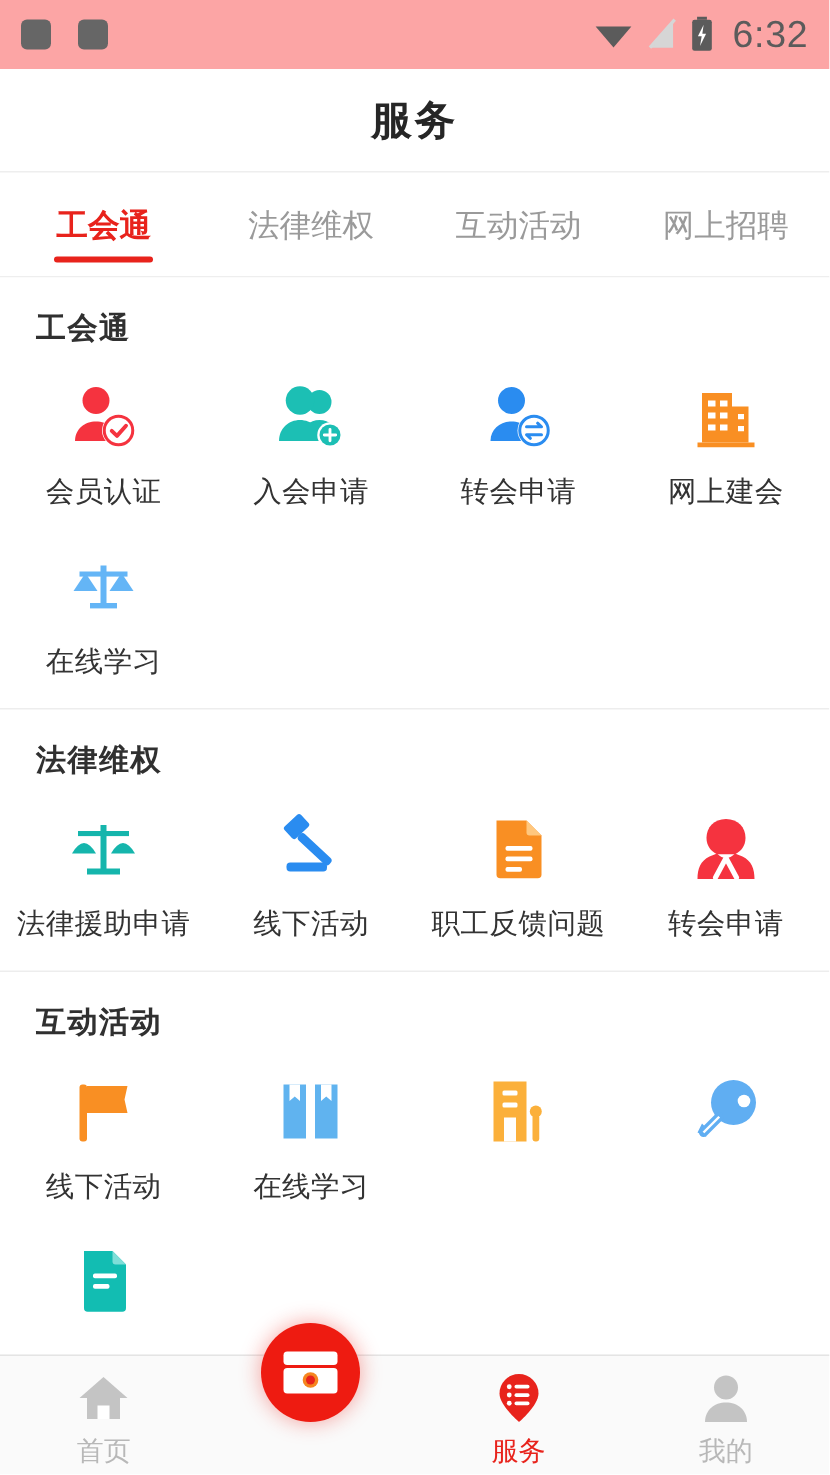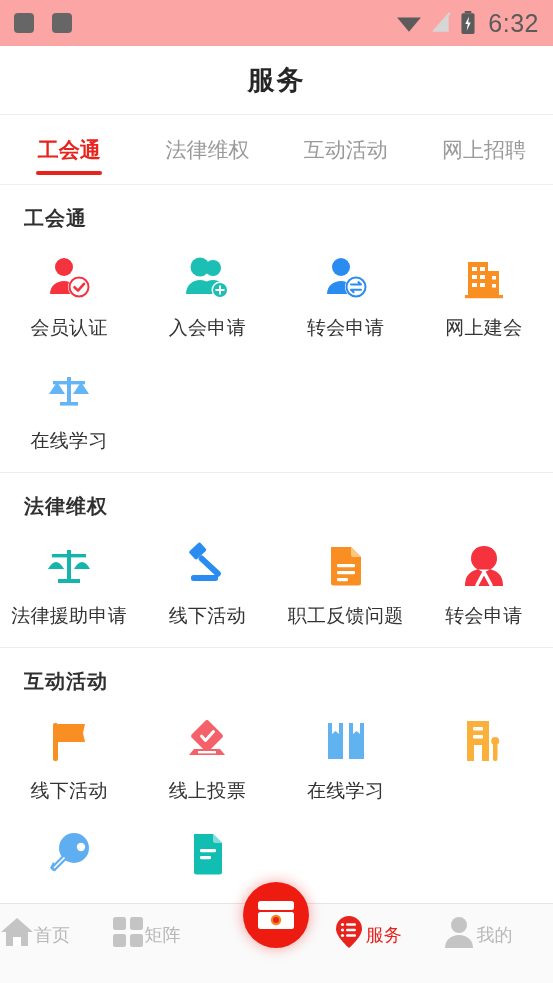--- a/index.html
+++ b/index.html
@@ -71,21 +71,21 @@
     letter-spacing:.3px;
   }
 
   
   .bottomnav{
     position:absolute; left:0; right:0; bottom:0; height:80px;
     background:#fafafa; border-top:1px solid #e4e4e4;
     display:flex; align-items:flex-start; z-index:20;
   }
   .nav-item{
-    flex:1; display:flex; flex-direction:row; align-items:center;
+    flex:1; display:flex; flex-direction:column; align-items:center;
     padding-top:11px;
   }
   .nav-ico{ width:34px; height:34px; display:block; }
   .nav-label{ margin-top:6px; font-size:18px; color:#b8b8b8; }
   .nav-item.active .nav-label{ color:#e8231c; }
   .fab-wrap{
     flex:1; display:flex; justify-content:center; align-items:flex-start;
     position:relative;
   }
   .fab{
@@ -261,29 +261,20 @@
 
 
       <div class="cell">
         <svg class="ico" viewBox="0 0 48 48">
           <rect x="8" y="6" width="5" height="38" rx="2" fill="#f98f23"></rect>
           <path d="M13 7h27l-2 9 2 9H13z" fill="#f98f23"></path>
         </svg>
         <div class="cell-label">线下活动</div>
       </div>
 
-      <div class="cell">
-        <svg class="ico" viewBox="0 0 48 48">
-          <rect x="12" y="7" width="24" height="24" rx="3" transform="rotate(45 24 19)" fill="#f4616a"></rect>
-          <path d="M18.5 19 L22.5 23.5 L30.5 14.5" fill="none" stroke="#ffffff" stroke-width="3" stroke-linecap="round" stroke-linejoin="round"></path>
-          <path d="M6 38 L42 38 L37 32 L11 32 Z" fill="#f4616a"></path>
-          <rect x="15" y="34" width="18" height="2.4" fill="#ffffff"></rect>
-        </svg>
-        <div class="cell-label">线上投票</div>
-      </div>
 
       <div class="cell">
         <svg class="ico" viewBox="0 0 48 48">
           <path d="M6 6h15v36H6z" fill="#60b3ef" rx="2"></path>
           <path d="M27 6h15v36H27z" fill="#60b3ef" rx="2"></path>
           <path d="M10 6h7v11l-3.5-3L10 17z" fill="#ffffff"></path>
           <path d="M31 6h7v11l-3.5-3L31 17z" fill="#ffffff"></path>
         </svg>
         <div class="cell-label">在线学习</div>
       </div>
@@ -333,29 +324,20 @@
 <div class="bottomnav">
 
   <div class="nav-item">
     <svg class="nav-ico" viewBox="0 0 34 34">
       <path d="M17 3 L33 17 L28 17 L28 31 L6 31 L6 17 L1 17 Z" fill="#c4c4c4"></path>
       <rect x="13" y="22" width="8" height="9" fill="#ffffff"></rect>
     </svg>
     <div class="nav-label">首页</div>
   </div>
 
-  <div class="nav-item">
-    <svg class="nav-ico" viewBox="0 0 34 34">
-      <rect x="2" y="2" width="13" height="13" rx="2.5" fill="#c4c4c4"></rect>
-      <rect x="19" y="2" width="13" height="13" rx="2.5" fill="#c4c4c4"></rect>
-      <rect x="2" y="19" width="13" height="13" rx="2.5" fill="#c4c4c4"></rect>
-      <rect x="19" y="19" width="13" height="13" rx="2.5" fill="#c4c4c4"></rect>
-    </svg>
-    <div class="nav-label">矩阵</div>
-  </div>
 
   <div class="fab-wrap">
     <div class="fab">
       <svg width="38" height="30" viewBox="0 0 38 30">
         <rect x="1" y="1" width="36" height="9" rx="2.5" fill="#ffffff"></rect>
         <rect x="1" y="12" width="36" height="17" rx="2.5" fill="#ffffff"></rect>
         <circle cx="19" cy="20" r="5.2" fill="#f5861f"></circle>
         <circle cx="19" cy="20" r="3" fill="#e8231c"></circle>
       </svg>
     </div>

